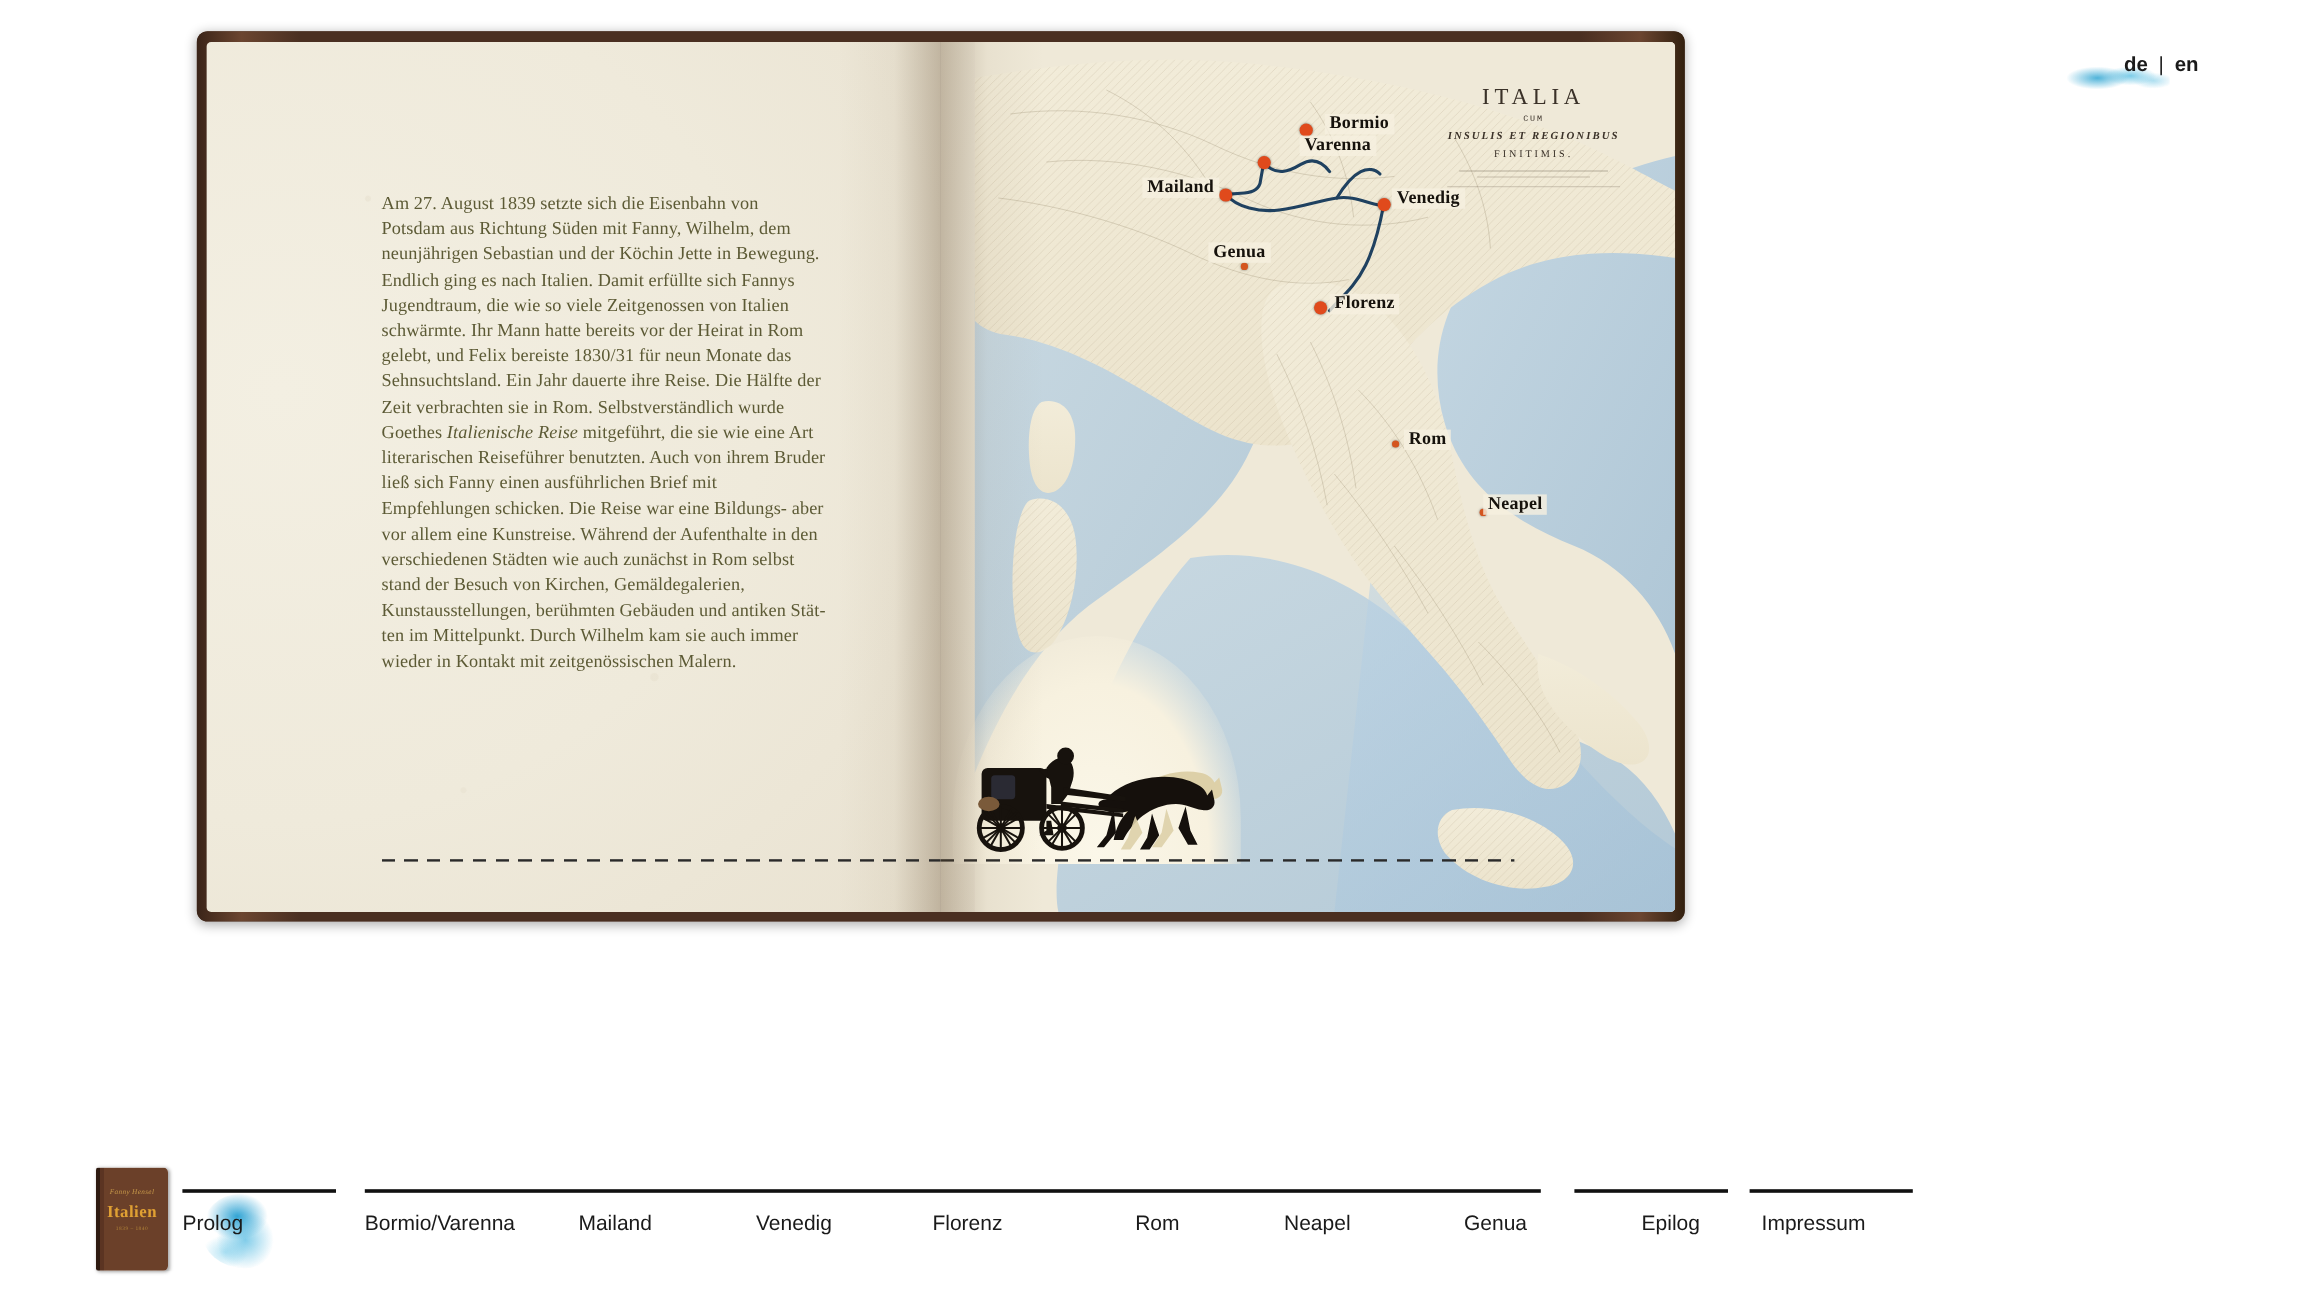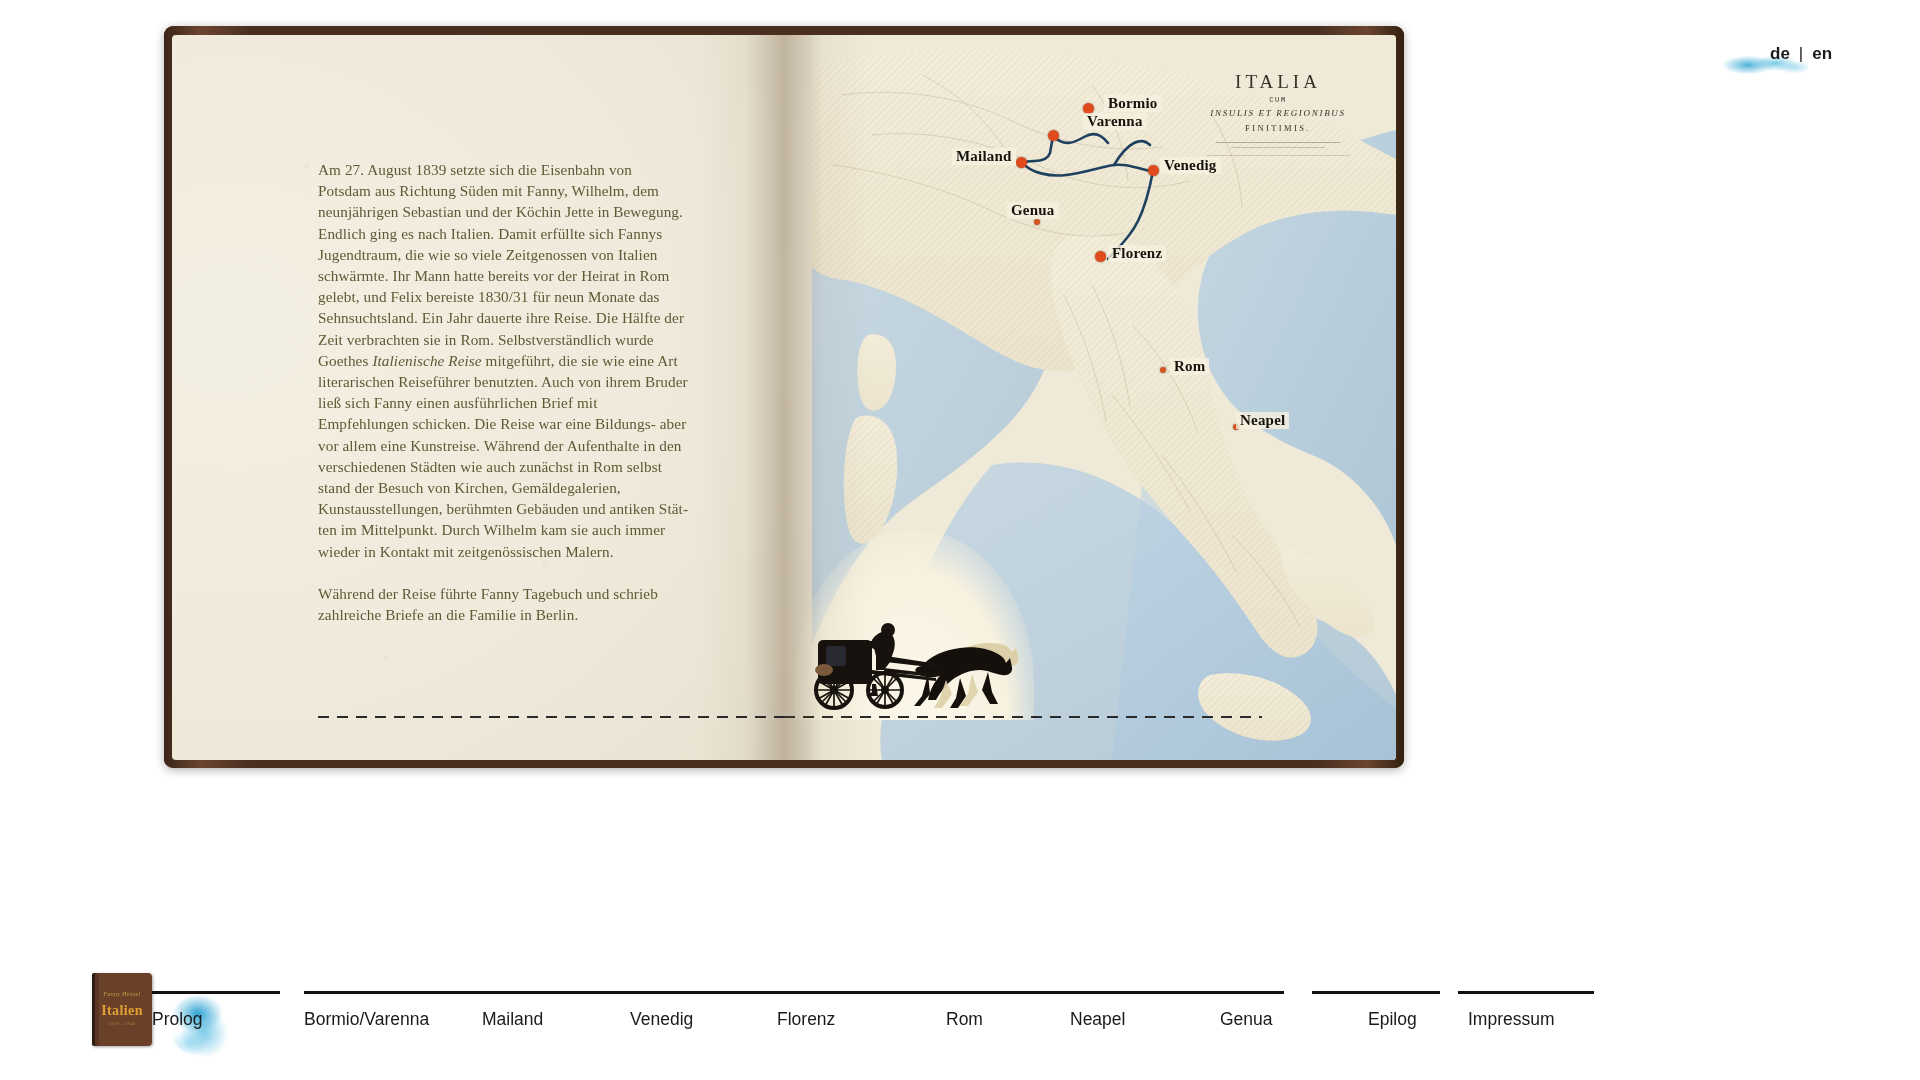--- a/index.html
+++ b/index.html
@@ -188,21 +188,21 @@
     position: absolute;
     right: 34px; top: 36px;
     width: 168px;
     text-align: center;
     font-family: "Liberation Serif", serif;
     color: #3a3128;
     z-index: 12;
   }
   #cartouche .c1 { font-size: 19px; letter-spacing: 4px; }
   #cartouche .c2 { font-size: 7px; letter-spacing: 1.6px; margin-top: 3px; font-family: Liberation Mono, monospace; }
-  #cartouche .c3 { font-size: 9px; letter-spacing: 1.7px; font-style: italic; margin-top: 4px; font-weight:400;}
+  #cartouche .c3 { font-size: 9px; letter-spacing: 1.7px; font-style: italic; margin-top: 4px; font-weight:700;}
   #cartouche .c4 { font-size: 8.5px; letter-spacing: 2.4px; margin-top: 5px; }
   #cartouche .crule { margin: 9px auto 0; width: 74%; border-top: 1px solid rgba(70,58,44,.35); }
   #cartouche .crule2 { margin: 4px auto 0; width: 56%; border-top: 1px solid rgba(70,58,44,.25); }
   #cartouche .crule3 { margin: 7px auto 0; width: 86%; border-top: 1px solid rgba(70,58,44,.18); }
 
   
   #carriage { position: absolute; left: 26px; bottom: 46px; z-index: 9; }
 
   
   #halo {
@@ -217,22 +217,22 @@
   
   #nav {
     position: absolute;
     left: 0; top: 975px;
     width: 1920px; height: 105px;
     background: #ffffff;
     z-index: 30;
   }
   #nav-book {
     position: absolute;
-    left: 92px; top: -2px;
-    width: 60px; height: 73px;
+    left: 80px; top: -2px;
+    width: 60px; height: 86px;
     border-radius: 2px 4px 4px 2px;
     background:
       linear-gradient(90deg,#2e1a10 0 3px,#5b3422 3px 7px,#6b4029 7px 100%),
       repeating-linear-gradient(45deg, rgba(0,0,0,.05) 0 2px, rgba(255,255,255,.03) 2px 4px);
     box-shadow: 1px 1px 3px rgba(0,0,0,.35);
     overflow: hidden;
   }
   #nav-book .nb-top {
     position:absolute; left:0; right:0; top:18px;
     text-align:center; font-family:"Liberation Serif", serif;
@@ -300,21 +300,20 @@
   </div>
 
   <div id="book">
     <div id="pages">
 
       <div class="page" id="page-left">
         <div class="gutter"></div>
 
         <div id="text-column">
           <p><span>Am 27. August 1839 setzte sich die Eisenbahn von Potsdam aus Richtung Süden mit Fanny, Wilhelm, dem neunjährigen Sebastian und der Köchin Jette in Bewegung. Endlich ging es nach Italien. Damit erfüllte sich Fannys Jugendtraum, die wie so viele Zeitgenossen von Italien schwärmte. Ihr Mann hatte bereits vor der Heirat in Rom gelebt, und Felix bereiste 1830/31 für neun Monate das Sehnsuchtsland. Ein Jahr dau­erte ihre Reise. Die Hälfte der Zeit verbrachten sie in Rom. Selbstverständlich wurde Goethes </span><em>Italienische Reise</em><span> mitge­führt, die sie wie eine Art literarischen Reiseführer benutzten. Auch von ihrem Bruder ließ sich Fanny einen ausführlichen Brief mit Empfehlungen schicken. Die Reise war eine Bil­dungs- aber vor allem eine Kunstreise. Während der Auf­enthalte in den verschiedenen Städten wie auch zunächst in Rom selbst stand der Besuch von Kirchen, Gemäldegalerien, Kunstausstellungen, berühmten Gebäuden und antiken Stät­ten im Mittelpunkt. Durch Wilhelm kam sie auch immer wie­der in Kontakt mit zeitgenössischen Malern.</span></p>
-          <p>Während der Reise führte Fanny Tagebuch und schrieb zahl­reiche Briefe an die Familie in Berlin.</p>
         </div>
 
         <div class="road"></div>
       </div>
 
       <div class="page" id="page-right">
         <div class="gutter"></div>
 
         <div id="map-wrap">
           <svg id="map-svg" width="584" height="725" viewBox="0 0 584 725">

